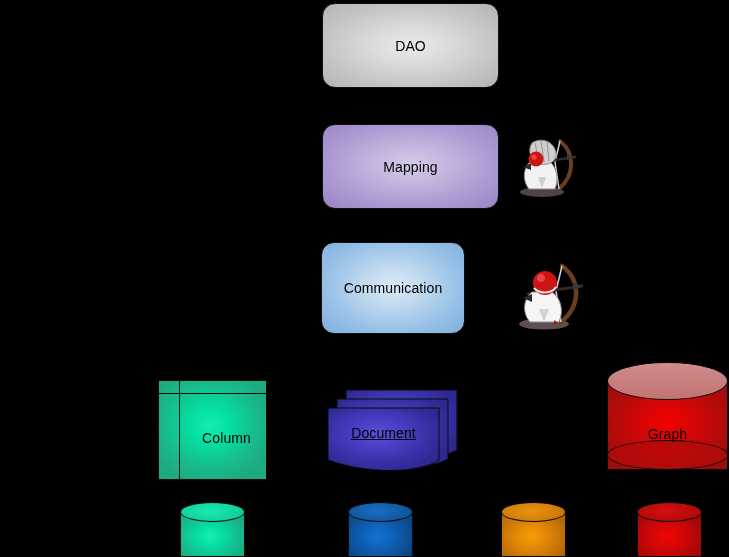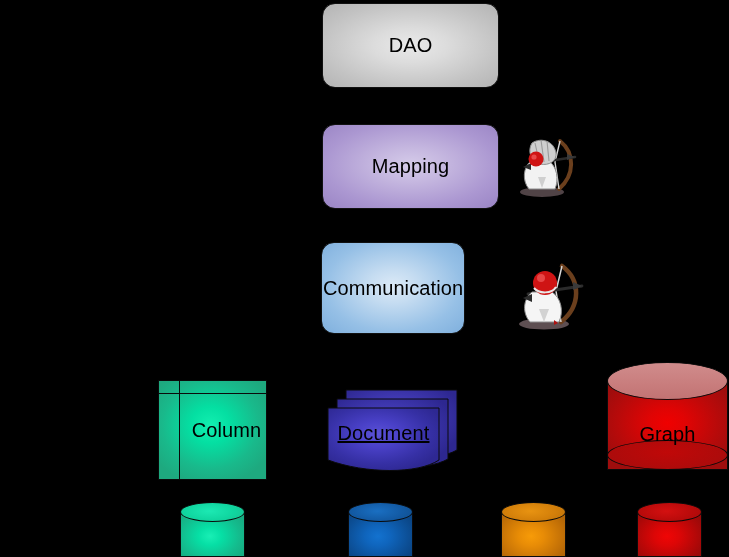--- a/index.html
+++ b/index.html
@@ -25,21 +25,21 @@
   .node-label {
     position: absolute;
     left: 0;
     top: 0;
     width: 100%;
     height: 100%;
     display: flex;
     align-items: center;
     justify-content: center;
     color: #000000;
-    font-size: 20px;
+    font-size: 14px;
     font-family: "Liberation Sans", sans-serif;
     letter-spacing: 0.1px;
     pointer-events: none;
     white-space: nowrap;
   }
 
   
   .layer-box {
     border-radius: 13px;
     border: 1px solid #111;
@@ -214,21 +214,21 @@
       <circle cx="33" cy="22" r="4" fill="#ef5555" opacity="0.75"></circle>
       <path d="M 26 32 C 31 38, 44 38, 48 31" stroke="#e8e8e8" stroke-width="2" fill="none"></path>
 
       <path d="M 46 64 l 4 3 l -4 2 z" fill="#b01010"></path>
     </svg>
   </div>
 
   <div class="node table-shape" style="left:158px; top:380px; width:109px; height:100px;">
     <div class="hline" style="top:12px;"></div>
     <div class="vline" style="left:20px;"></div>
-    <span class="node-label" style="padding-left:14px; padding-top:0;">Column</span>
+    <span class="node-label" style="padding-left:14px; padding-top:8px;">Column</span>
   </div>
 
   <div class="node doc-stack" style="left:326px; top:388px; width:133px; height:86px;">
     <svg width="133" height="86" viewBox="0 0 133 86">
       <defs>
         <radialGradient id="docGrad" cx="45%" cy="42%" r="62%">
           <stop offset="0%" stop-color="#5a52d6"></stop>
           <stop offset="32%" stop-color="#4a41c8"></stop>
           <stop offset="75%" stop-color="#3630a5"></stop>
           <stop offset="100%" stop-color="#2e2893"></stop>

